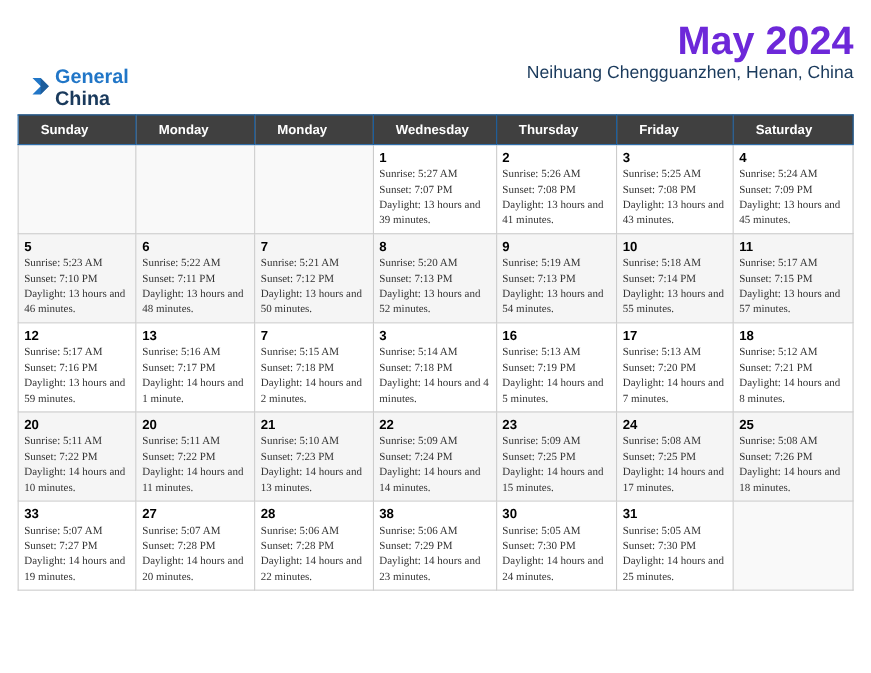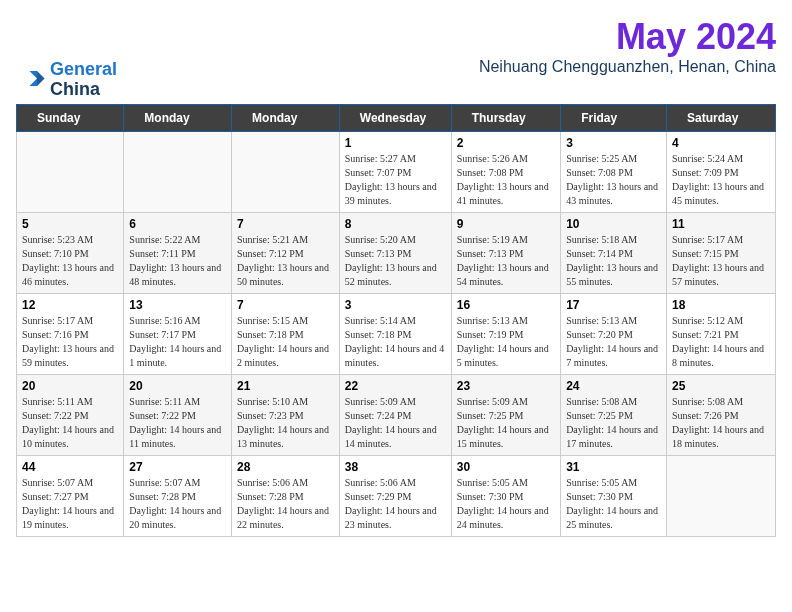--- a/index.html
+++ b/index.html
@@ -229,21 +229,21 @@
           <span class="day-number">24</span>
           <div class="day-info">Sunrise: 5:08 AM<br>Sunset: 7:25 PM<br>Daylight: 14 hours and 17 minutes.</div>
         </td>
         <td>
           <span class="day-number">25</span>
           <div class="day-info">Sunrise: 5:08 AM<br>Sunset: 7:26 PM<br>Daylight: 14 hours and 18 minutes.</div>
         </td>
       </tr>
       <tr>
         <td>
-          <span class="day-number">44</span>
+          <span class="day-number">33</span>
           <div class="day-info">Sunrise: 5:07 AM<br>Sunset: 7:27 PM<br>Daylight: 14 hours and 19 minutes.</div>
         </td>
         <td>
           <span class="day-number">27</span>
           <div class="day-info">Sunrise: 5:07 AM<br>Sunset: 7:28 PM<br>Daylight: 14 hours and 20 minutes.</div>
         </td>
         <td>
           <span class="day-number">28</span>
           <div class="day-info">Sunrise: 5:06 AM<br>Sunset: 7:28 PM<br>Daylight: 14 hours and 22 minutes.</div>
         </td>

